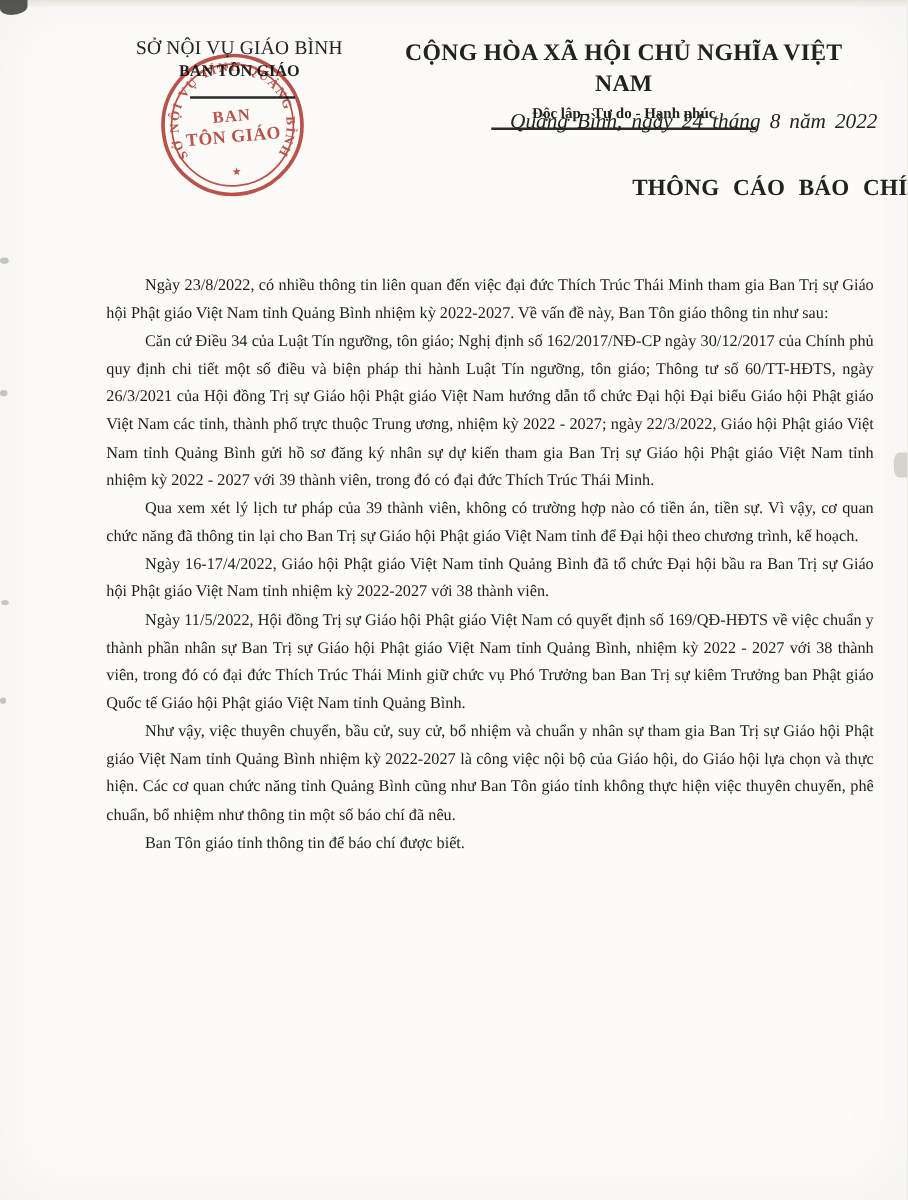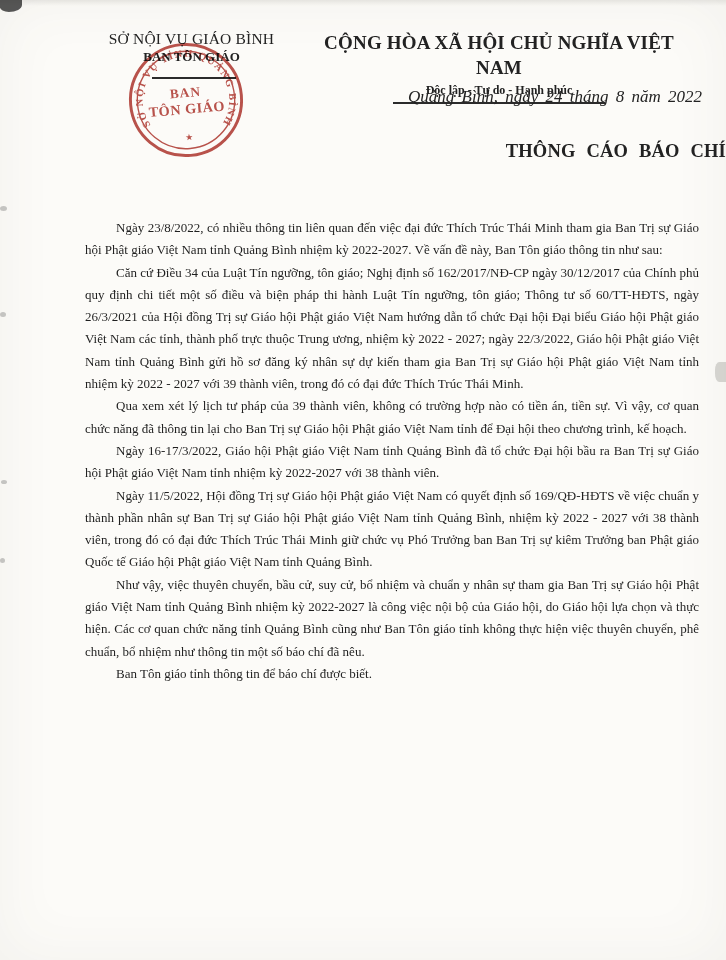--- a/index.html
+++ b/index.html
@@ -123,21 +123,21 @@
 
   <div class="doc-body">
 
       <p>Ngày 23/8/2022, có nhiều thông tin liên quan đến việc đại đức Thích Trúc Thái Minh tham gia Ban Trị sự Giáo hội Phật giáo Việt Nam tỉnh Quảng Bình nhiệm kỳ 2022-2027. Về vấn đề này, Ban Tôn giáo thông tin như sau:</p>
 
 
       <p>Căn cứ Điều 34 của Luật Tín ngưỡng, tôn giáo; Nghị định số 162/2017/NĐ-CP ngày 30/12/2017 của Chính phủ quy định chi tiết một số điều và biện pháp thi hành Luật Tín ngưỡng, tôn giáo; Thông tư số 60/TT-HĐTS, ngày 26/3/2021 của Hội đồng Trị sự Giáo hội Phật giáo Việt Nam hướng dẫn tổ chức Đại hội Đại biểu Giáo hội Phật giáo Việt Nam các tỉnh, thành phố trực thuộc Trung ương, nhiệm kỳ 2022 - 2027; ngày 22/3/2022, Giáo hội Phật giáo Việt Nam tỉnh Quảng Bình gửi hồ sơ đăng ký nhân sự dự kiến tham gia Ban Trị sự Giáo hội Phật giáo Việt Nam tỉnh nhiệm kỳ 2022 - 2027 với 39 thành viên, trong đó có đại đức Thích Trúc Thái Minh.</p>
 
       <p>Qua xem xét lý lịch tư pháp của 39 thành viên, không có trường hợp nào có tiền án, tiền sự. Vì vậy, cơ quan chức năng đã thông tin lại cho Ban Trị sự Giáo hội Phật giáo Việt Nam tỉnh để Đại hội theo chương trình, kế hoạch.</p>
 
-      <p>Ngày 16-17/3/2022, Giáo hội Phật giáo Việt Nam tỉnh Quảng Bình đã tổ chức Đại hội bầu ra Ban Trị sự Giáo hội Phật giáo Việt Nam tỉnh nhiệm kỳ 2022-2027 với 38 thành viên.</p>
+      <p>Ngày 16-17/4/2022, Giáo hội Phật giáo Việt Nam tỉnh Quảng Bình đã tổ chức Đại hội bầu ra Ban Trị sự Giáo hội Phật giáo Việt Nam tỉnh nhiệm kỳ 2022-2027 với 38 thành viên.</p>
 
       <p>Ngày 11/5/2022, Hội đồng Trị sự Giáo hội Phật giáo Việt Nam có quyết định số 169/QĐ-HĐTS về việc chuẩn y thành phần nhân sự Ban Trị sự Giáo hội Phật giáo Việt Nam tỉnh Quảng Bình, nhiệm kỳ 2022 - 2027 với 38 thành viên, trong đó có đại đức Thích Trúc Thái Minh giữ chức vụ Phó Trưởng ban Ban Trị sự kiêm Trưởng ban Phật giáo Quốc tế Giáo hội Phật giáo Việt Nam tỉnh Quảng Bình.</p>
 
       <p>Như vậy, việc thuyên chuyển, bầu cử, suy cử, bổ nhiệm và chuẩn y nhân sự tham gia Ban Trị sự Giáo hội Phật giáo Việt Nam tỉnh Quảng Bình nhiệm kỳ 2022-2027 là công việc nội bộ của Giáo hội, do Giáo hội lựa chọn và thực hiện. Các cơ quan chức năng tỉnh Quảng Bình cũng như Ban Tôn giáo tỉnh không thực hiện việc thuyên chuyển, phê chuẩn, bổ nhiệm như thông tin một số báo chí đã nêu.</p>
 
       <p>Ban Tôn giáo tỉnh thông tin để báo chí được biết.</p>
     </div>
 
 </div>
 

